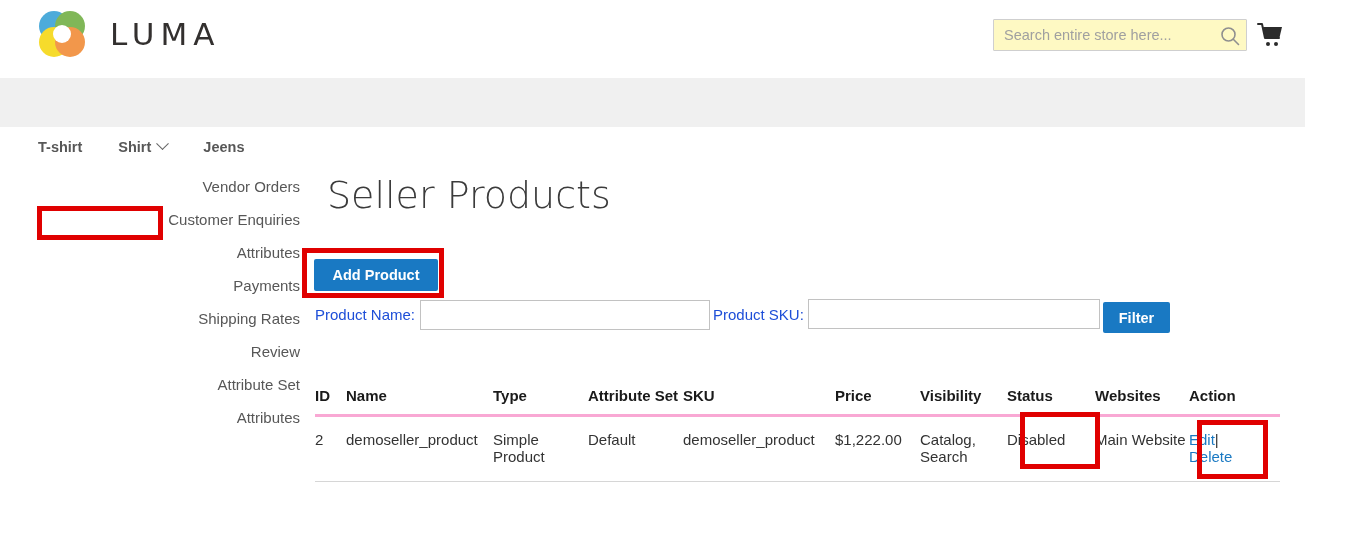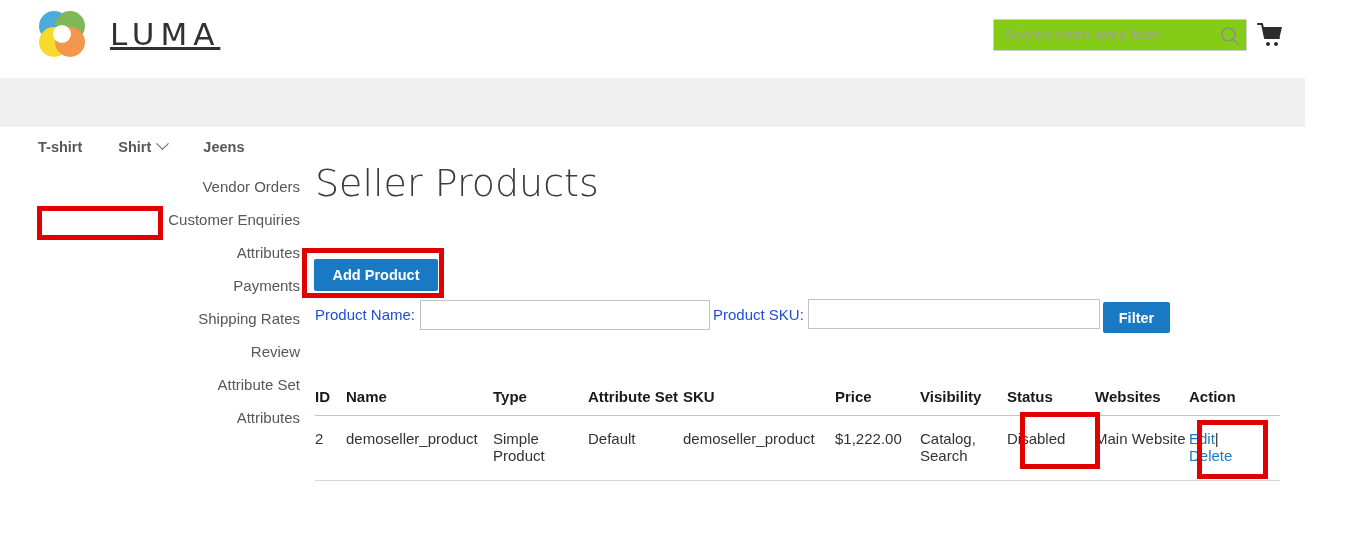--- a/index.html
+++ b/index.html
@@ -34,29 +34,28 @@
     position: relative;
     width: 52px; height: 52px;
   }
   .logo-mark svg { display: block; }
   .logo-text {
     font-size: 31px;
     letter-spacing: 6px;
     color: #33302f;
     font-weight: 400;
     font-family: "DejaVu Sans", sans-serif;
-    text-decoration: underline;
   }
 
   #search-box {
     position: absolute;
     left: 993px; top: 19px;
     width: 254px; height: 32px;
     border: 1px solid #cfcfcf;
-    background: #84cc16;
+    background: #fef9c3;
     border-radius: 1px;
   }
   #search-input {
     position: absolute;
     left: 0; top: 0;
     width: 222px; height: 30px;
     border: none; outline: none;
     background: transparent;
     padding: 0 10px;
     font-size: 14.5px;
@@ -139,21 +138,21 @@
     position: absolute;
     left: 315px; top: 160px;
     width: 980px;
   }
   #page-title {
     font-size: 38px;
     font-weight: 300;
     color: #3b3b3b;
     font-family: "DejaVu Sans", sans-serif;
     letter-spacing: 0px;
-    margin: 0;
+    margin: 12px;
     line-height: 46px;
   }
 
   #add-product-btn {
     position: absolute;
     left: 314px; top: 259px;
     width: 124px; height: 32px;
     background: #1979c3;
     color: #ffffff;
     border: none;
@@ -215,21 +214,21 @@
     border-collapse: collapse;
     table-layout: fixed;
   }
   #products-table th {
     text-align: left;
     vertical-align: bottom;
     font-size: 15px;
     font-weight: bold;
     color: #1a1a1a;
     padding: 0 0 10px 0;
-    border-bottom: 1px solid #f9a8d4;
+    border-bottom: 3px solid #f9a8d4;
     height: 52px;
   }
   #products-table td {
     text-align: left;
     vertical-align: top;
     font-size: 15px;
     color: #333333;
     padding: 14px 0 16px 0;
     border-bottom: 1px solid #d6d6d6;
   }

